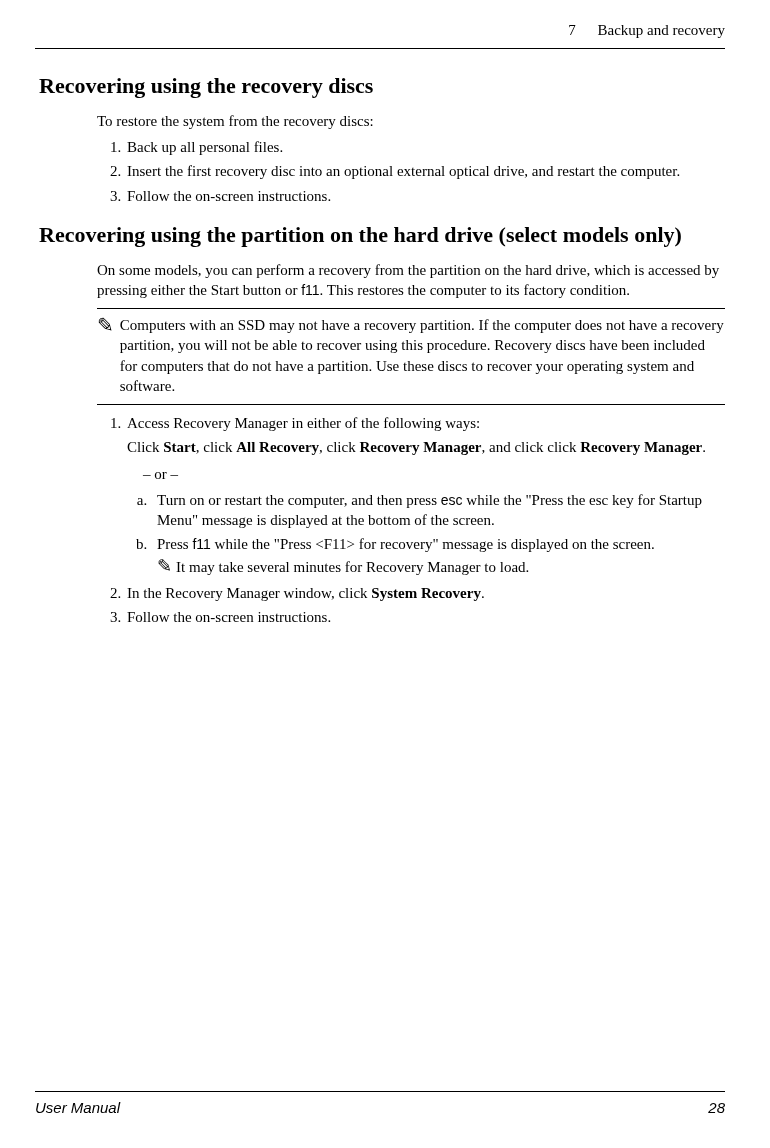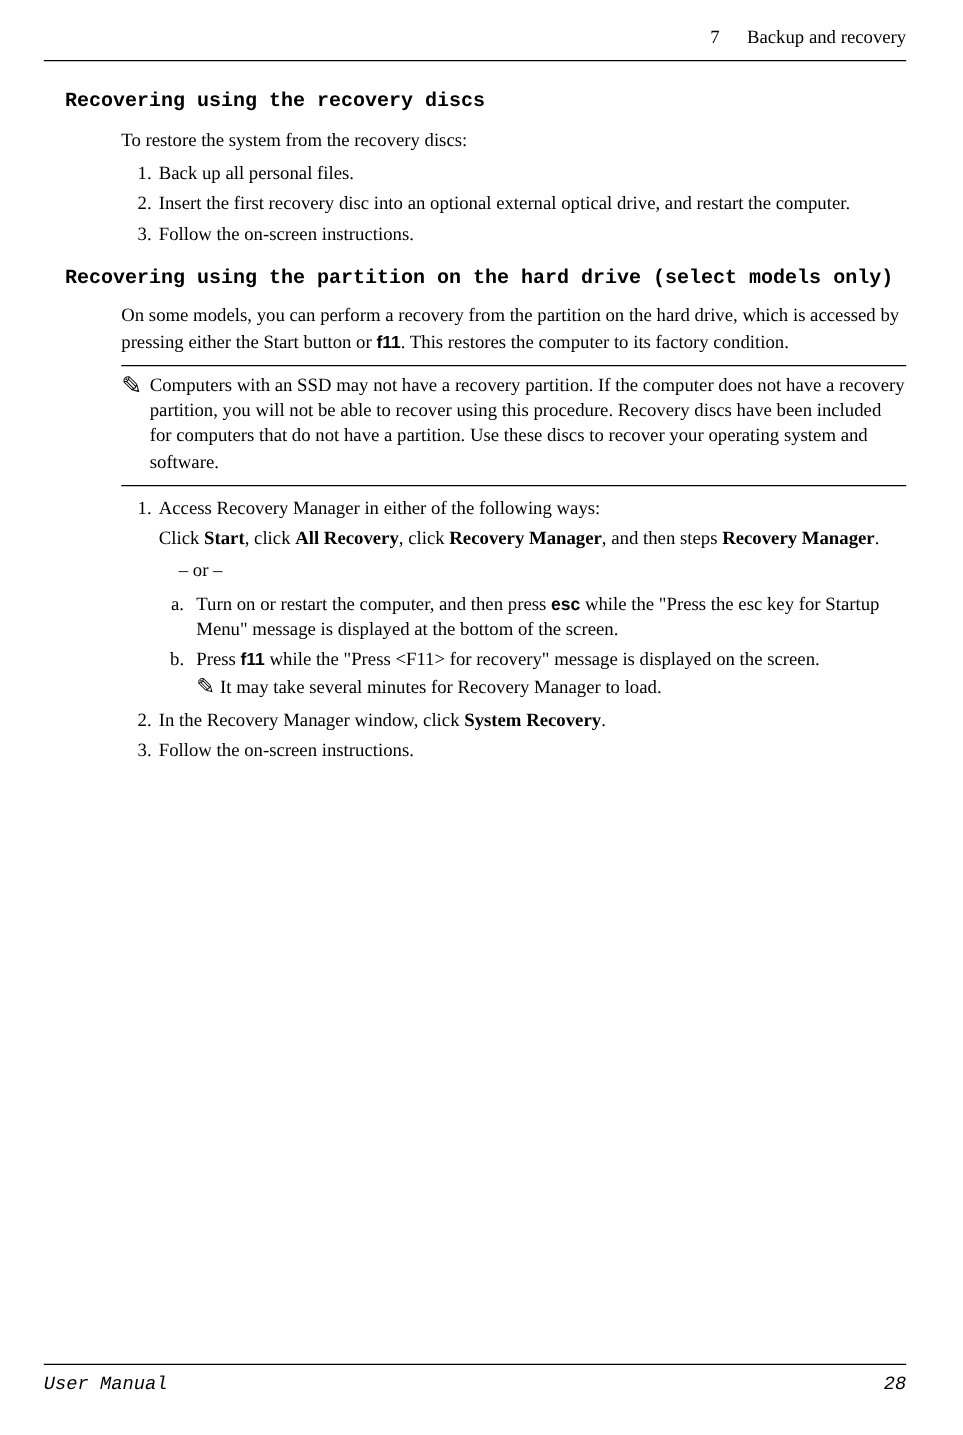--- a/index.html
+++ b/index.html
@@ -24,24 +24,24 @@
   .header {
     text-align: right;
     font-family: Georgia, "Times New Roman", serif;
     font-size: 15px;
     padding-bottom: 8px;
     border-bottom: 1px solid #000;
     margin-bottom: 22px;
   }
   .header .chap-num { margin-right: 18px; }
   h2 {
-    font-family: Liberation Mono, monospace;
-    font-size: 16px;
+    font-family: Liberation Serif, serif;
+    font-size: 22px;
     font-weight: 600;
-    margin: 0 0 10px 17px;
+    margin: 0 0 10px 4px;
   }
   .body-text {
     margin: 0 0 6px 62px;
   }
   ol.steps {
     margin: 0 0 14px 62px;
     padding-left: 28px;
   }
   ol.steps > li { margin-bottom: 4px; padding-left: 2px; }
   .note-box {
@@ -76,28 +76,28 @@
     margin: 2px 0 4px 0;
   }
   .inline-note .pencil { font-size: 18px; margin-right: 4px; }
   .footer {
     position: absolute;
     bottom: 30px;
     left: 35px;
     right: 45px;
     border-top: 1px solid #000;
     padding-top: 6px;
-    font-family: Liberation Mono, monospace;
+    font-family: Liberation Sans, sans-serif;
     font-style: italic;
     font-size: 15px;
     display: flex;
     justify-content: space-between;
   }
   b { font-weight: bold; }
-  .kbd { font-family: Arial, Helvetica, sans-serif; font-weight: bold; font-size: 14px; }
+  .kbd { font-family: Arial, Helvetica, sans-serif; font-weight: normal; font-size: 14px; }
 </style>
 </head>
 <body>
 
 <div class="page">
 
   <div class="header">
     <span class="chap-num">7</span>
     <span>Backup and recovery</span>
   </div>
@@ -120,21 +120,21 @@
       <span class="pencil">✎</span>
       <span class="note-text">Computers with an SSD may not have a recovery partition. If the computer does not have a recovery partition, you will not be able to recover using this procedure. Recovery discs have been included for computers that do not have a partition. Use these discs to recover your operating system and software.</span>
     </div>
   </div>
 
 
   <ol class="steps">
     <li>
       <div class="sub-intro">Access Recovery Manager in either of the following ways:</div>
       <div style="margin-top:4px;">
-        <span>Click </span><b>Start</b><span>, click </span><b>All Recovery</b><span>, click </span><b>Recovery Manager</b><span>, and then steps </span><b>Recovery Manager</b><span>.</span>
+        <span>Click </span><b>Start</b><span>, click </span><b>All Recovery</b><span>, click </span><b>Recovery Manager</b><span>, and click click </span><b>Recovery Manager</b><span>.</span>
       </div>
       <div class="or">– or –</div>
       <ol class="alpha">
         <li>
           <span>Turn on or restart the computer, and then press </span><span class="kbd">esc</span><span> while the "Press the esc key for Startup Menu" message is displayed at the bottom of the screen.</span>
         </li>
         <li>
           <span>Press </span><span class="kbd">f11</span><span> while the "Press &lt;F11&gt; for recovery" message is displayed on the screen.</span>
           <div class="inline-note">
             <span class="pencil">✎</span>

